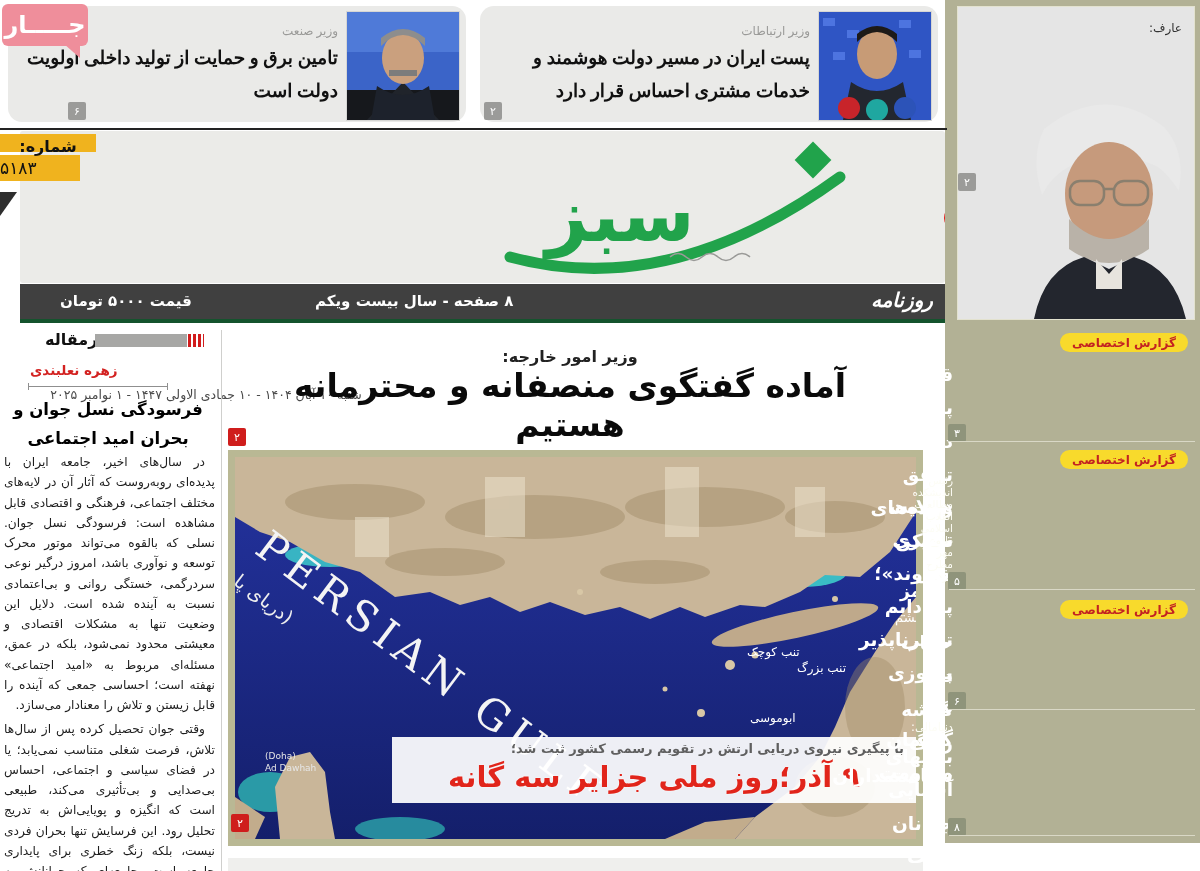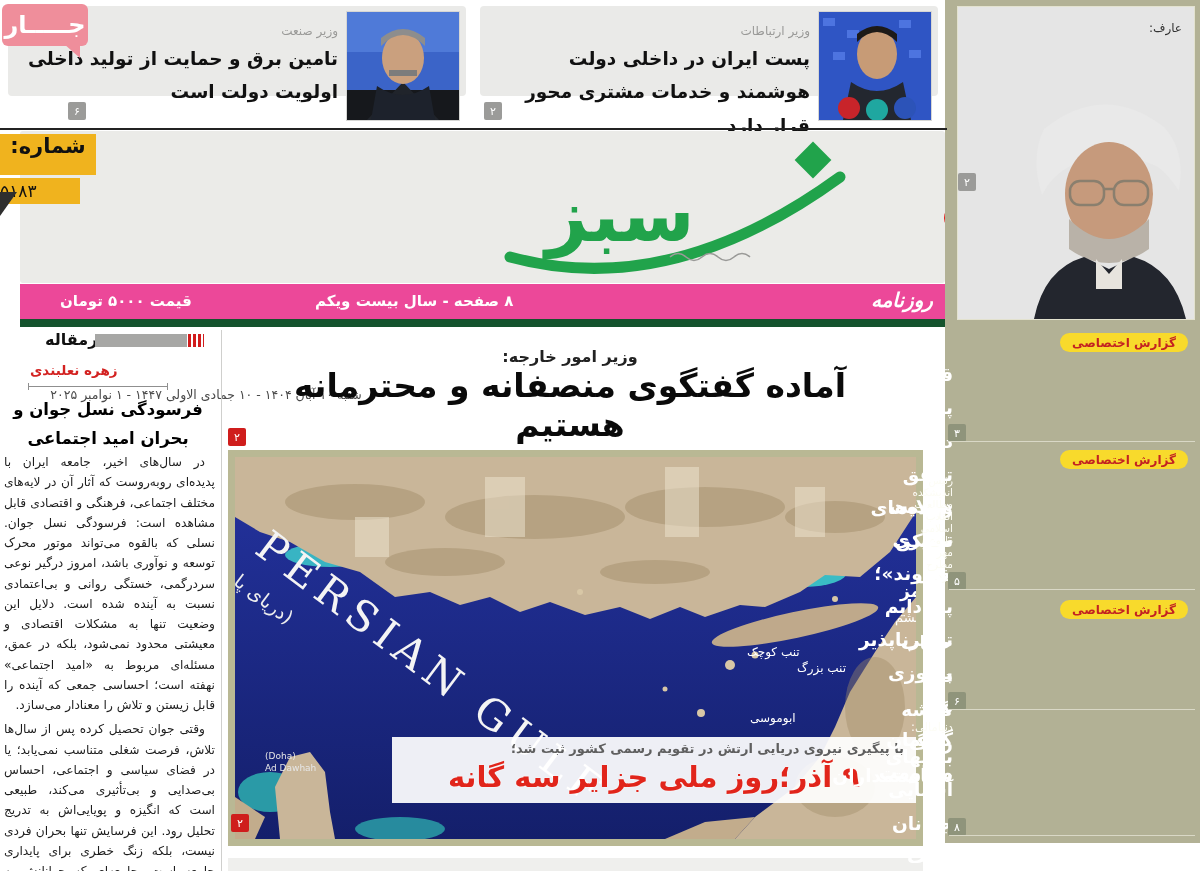--- a/index.html
+++ b/index.html
@@ -1,47 +1,47 @@
 <!DOCTYPE html>
 <html lang="fa"><head>
 <meta charset="utf-8">
 <style>
   html,body{margin:0;padding:0;}
   .page{position:relative;width:1200px;height:871px;background:#ffffff;overflow:hidden;
         font-family:"DejaVu Sans",sans-serif;}
 
   
-  .tstory{position:absolute;top:6px;height:90px;width:458px;background:#eaeae8;border-radius:4px;}
+  .tstory{position:absolute;top:6px;height:116px;width:458px;background:#eaeae8;border-radius:14px;font-family:Liberation Serif, serif;}
   .tphoto{position:absolute;top:5px;right:6px;width:112px;height:108px;overflow:hidden;border:1px solid #d6d6d4;background:#3b64c8;}
   .tkicker{position:absolute;top:18px;right:128px;font-size:12px;color:#9a9a98;direction:rtl;}
   .thead{position:absolute;top:36px;right:128px;left:12px;font-size:18.5px;line-height:1.8;font-weight:bold;
          color:#111;text-align:right;direction:rtl;}
   .pbadge{position:absolute;width:18px;height:18px;background:#9b9b99;color:#fff;font-size:11px;
           display:flex;align-items:center;justify-content:center;border-radius:2px;}
   .pbadge.red{background:#cf1d1c;}
   .pbadge.olive{background:#8f947b;}
 
   .jar{position:absolute;left:2px;top:4px;width:86px;height:42px;background:#ef8e9b;border-radius:6px;
        color:#fff;font-weight:bold;font-size:24px;display:flex;align-items:center;justify-content:center;direction:rtl;}
   .jar:after{content:"";position:absolute;right:8px;bottom:-12px;width:0;height:0;
              border-top:14px solid #ef8e9b;border-left:16px solid transparent;}
 
   .topline{position:absolute;left:0;top:128px;width:947px;height:2px;background:#232323;}
 
   
   .masthead{position:absolute;left:20px;top:131px;width:925px;height:152px;background:#ebebe8;border-radius:3px;}
   .issue{position:absolute;left:0;top:134px;width:96px;}
-  .issue .lbl{background:#f0b31e;color:#111;font-weight:bold;font-size:21px;height:41px;line-height:25px;
+  .issue .lbl{background:#f0b31e;color:#111;font-weight:bold;font-size:16px;height:18px;line-height:25px;
               text-align:center;direction:rtl;}
   .issue .num{background:#f0b31e;color:#111;font-weight:normal;font-size:17px;height:26px;line-height:26px;
               text-align:left;letter-spacing:4px;margin-top:3px;width:80px;}
   .fold{position:absolute;left:0;top:192px;width:0;height:0;border-left:17px solid #2e2e2e;border-bottom:24px solid transparent;}
   .website{position:absolute;left:32px;top:216px;font-size:28px;font-weight:bold;color:#b8b8b5;letter-spacing:3px;}
   .dateline{position:absolute;left:16px;top:256px;width:340px;font-size:12.5px;color:#4a4a4a;direction:rtl;text-align:center;}
-  .greenbar{position:absolute;left:20px;top:284px;width:925px;height:35px;background:#ec4899;border-bottom:8px solid #14532d;}
+  .greenbar{position:absolute;left:20px;top:284px;width:925px;height:35px;background:#404040;border-bottom:4px solid #14532d;}
   .greenbar .t{position:absolute;color:#fff;font-weight:bold;font-size:15px;line-height:35px;direction:rtl;}
   .gb-rooz{position:absolute;right:12px;color:#fff;font-size:20px;line-height:33px;font-style:italic;font-weight:bold;direction:rtl;}
 
   
   .ed-sec{position:absolute;left:45px;top:330px;font-size:16px;font-weight:bold;color:#111;direction:rtl;}
   .ed-bar{position:absolute;left:95px;top:334px;width:92px;height:13px;background:#a7a7a5;}
   .ed-stripes{position:absolute;left:188px;top:334px;width:16px;height:13px;
               background:repeating-linear-gradient(90deg,#d11c1c 0 3px,#fff 3px 5px);}
   .ed-author{position:absolute;left:30px;top:362px;font-size:13.5px;font-weight:bold;color:#d32221;direction:rtl;}
   .ed-tick{position:absolute;left:28px;top:386px;width:140px;height:1px;background:#8f8f8f;}
@@ -123,21 +123,21 @@
           </g>
         <ellipse cx="58" cy="42" rx="20" ry="25" fill="#c79b76"></ellipse>
         <path d="M38 30 Q58 10 78 30 L78 22 Q58 6 38 22 Z" fill="#1d1a18"></path>
         <path d="M32 70 Q58 88 84 70 L92 108 L24 108 Z" fill="#23272f"></path>
         <circle cx="30" cy="96" r="11" fill="#c8242a"></circle>
         <circle cx="58" cy="98" r="11" fill="#1fa7a0"></circle>
         <circle cx="86" cy="96" r="11" fill="#2c53b8"></circle>
       </svg>
     </div>
     <div class="tkicker">وزیر ارتباطات</div>
-    <div class="thead">پست ایران در داخلی دولت هوشمند و خدمات مشتری محور قرار دارد</div>
+    <div class="thead">پست ایران در مسیر دولت هوشمند و خدمات مشتری احساس قرار دارد</div>
     <div class="pbadge" style="left:4px;top:96px;">۲</div>
   </div>
 
   <div class="jar">جـــــار</div>
   <div class="topline"></div>
 
   <div class="masthead">
     <svg width="475" height="152" style="position:absolute;right:0;top:-2px;">
       <path d="M40 128 C 150 158, 260 128, 370 48" stroke="#21a34b" stroke-width="11" fill="none" stroke-linecap="round"></path>
       <rect x="330" y="18" width="26" height="26" fill="#21a34b" transform="rotate(45 343 31)"></rect>

